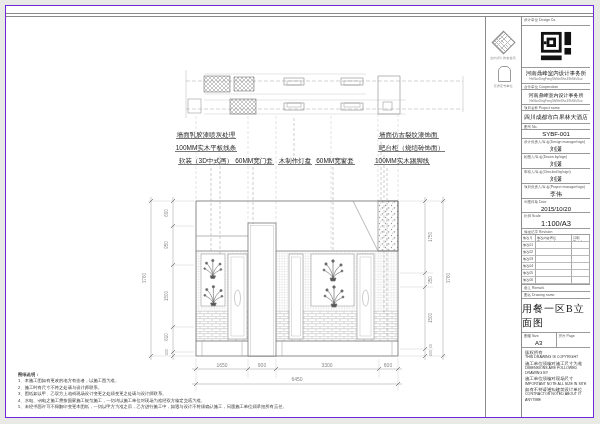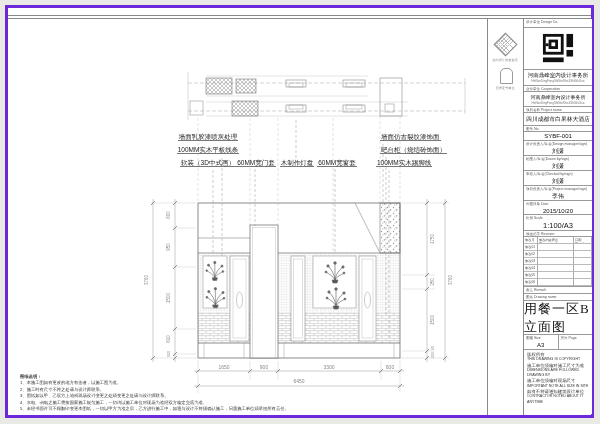--- a/index.html
+++ b/index.html
@@ -1,19 +1,19 @@
 <!DOCTYPE html>
 <html><head>
 <meta charset="utf-8">
 <style>
   html,body{margin:0;padding:0;}
   body{width:600px;height:424px;background:#e9e9e6;position:relative;overflow:hidden;
        font-family:"Liberation Sans",sans-serif;}
   .sheet{position:absolute;left:5px;top:5px;width:589px;height:413px;background:#fff;
-         border:3px solid #6d28d9;box-sizing:border-box;}
+         border:1px solid #6d28d9;box-sizing:border-box;}
   .abs{position:absolute;}
   .hline{position:absolute;height:1px;background:#8a8a8a;}
   .vline{position:absolute;width:1px;background:#8a8a8a;}
   
   .ann{position:absolute;font-size:6.5px;line-height:9px;color:#222;white-space:nowrap;}
   .ann span{border-bottom:0.5px solid #777;padding:0 1px;}
   .ann.center{text-align:center;}
   
   .dim{position:absolute;font-size:5px;line-height:6px;color:#888;text-align:center;width:30px;white-space:nowrap;}
   .dimv{position:absolute;font-size:4.5px;line-height:6px;color:#888;text-align:center;width:26px;
@@ -24,21 +24,21 @@
   .notes .t{font-weight:bold;}
   
   .tb{position:absolute;left:516px;top:11px;bottom:1px;width:68px;box-sizing:border-box;
       display:flex;flex-direction:column;overflow:hidden;background:#fff;}
   .tb-row{border-bottom:1px solid #9a9a9a;box-sizing:border-box;flex:none;overflow:hidden;}
   .lbl{font-size:3.5px;line-height:5px;color:#555;padding:1px 2px 0;text-align:left;white-space:nowrap;}
   .val{font-size:6px;line-height:8px;color:#111;text-align:center;white-space:nowrap;}
   .en{font-size:3px;line-height:4px;color:#777;text-align:center;white-space:nowrap;}
   .revtab{display:grid;grid-template-columns:14px 36px 1fr;font-size:3.2px;color:#444;height:100%;}
   .revtab>div{border-right:1px solid #aaa;border-bottom:1px solid #bbb;padding:1px;overflow:hidden;}
-  .dn{font-family:"Liberation Serif",serif;font-size:13px;letter-spacing:1px;color:#111;
+  .dn{font-family:"Liberation Serif",serif;font-size:10px;letter-spacing:1px;color:#111;
       display:flex;align-items:center;justify-content:center;height:100%;}
   .copyright{font-size:3.6px;line-height:5.3px;color:#333;padding:2px 3px;}
   .copyright .cn{font-size:4.4px;}
   
   .stamp-d{position:absolute;width:15px;height:15px;border:1px solid #888;transform:rotate(45deg);
            background:repeating-linear-gradient(0deg,#bbb 0,#bbb .5px,transparent .5px,transparent 2.5px),
                       repeating-linear-gradient(90deg,#bbb 0,#bbb .5px,transparent .5px,transparent 2.5px);}
   .stamp-c{position:absolute;width:11px;height:14px;border:1px solid #9a9a9a;border-radius:5px 5px 0 0;}
   .cap{position:absolute;font-size:3.2px;color:#888;text-align:center;width:36px;white-space:nowrap;}
 </style>

